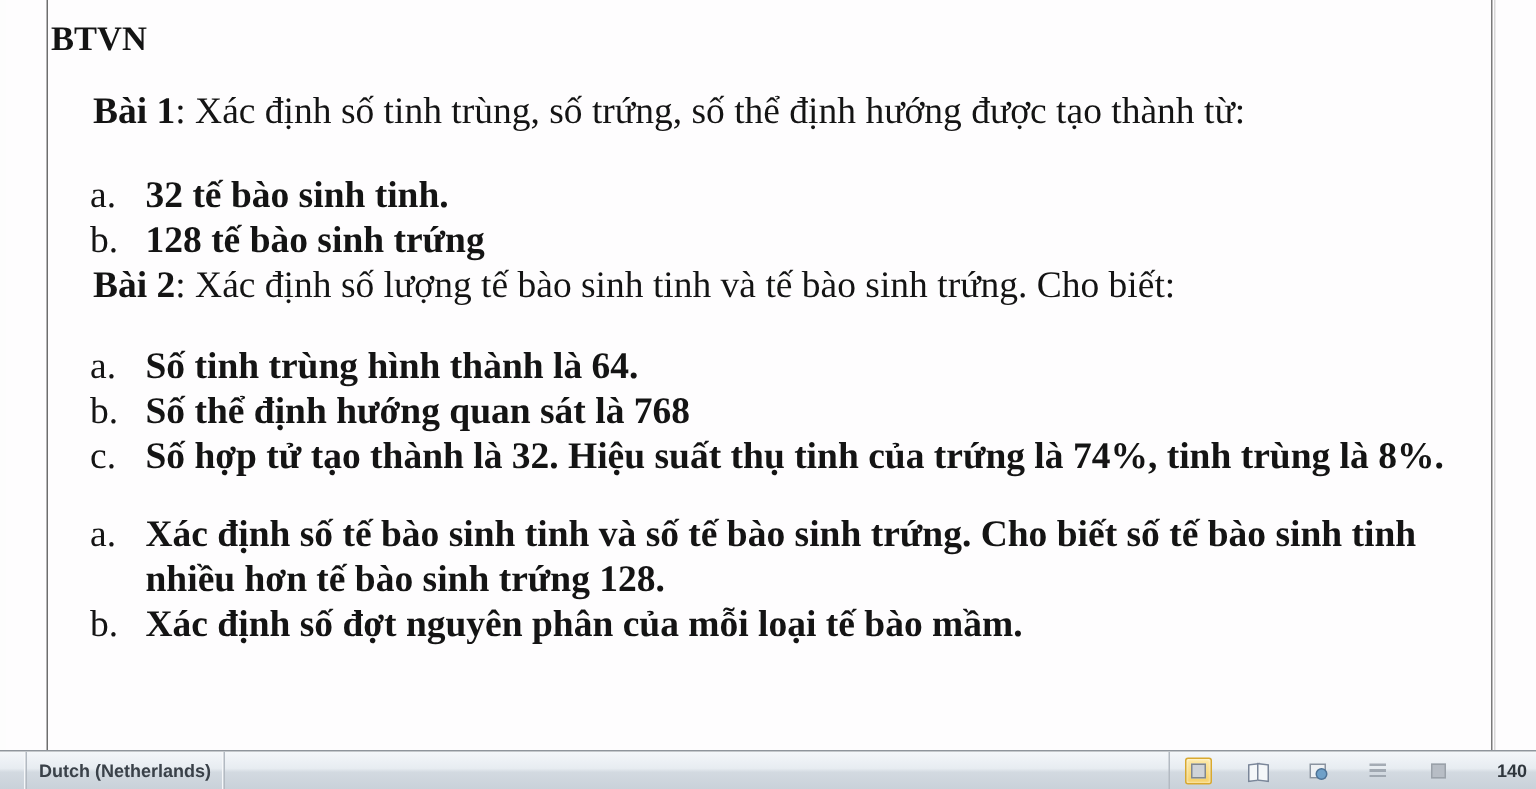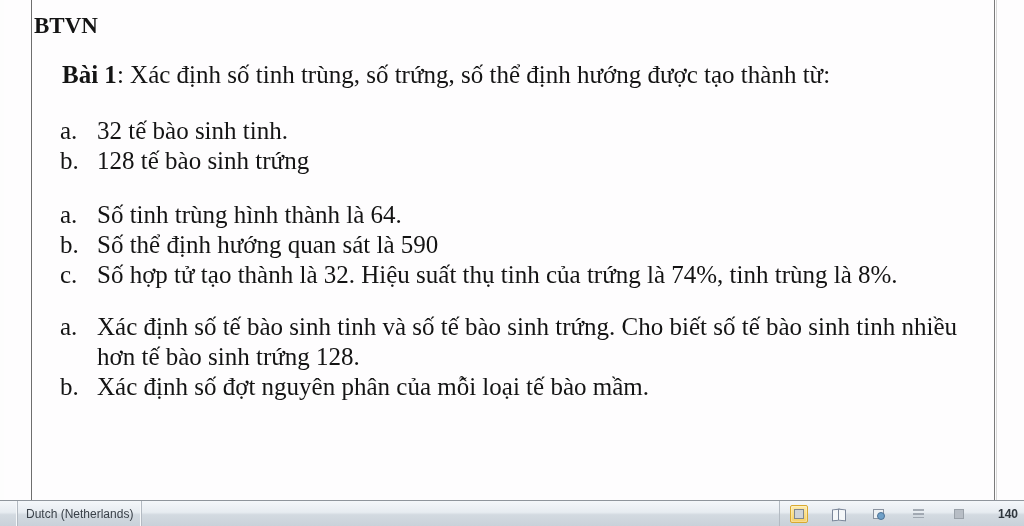--- a/index.html
+++ b/index.html
@@ -53,21 +53,21 @@
   .plist li {
     display: flex;
     font-size: 25px;
     line-height: 30px;
   }
   .plist .marker {
     width: 37px;
     padding-left: 26px;
     flex: 0 0 63px;
   }
-  .plist .itxt { flex: 1 1 auto; }
+  .plist .itxt { flex: 1 1 auto; font-weight: bold; }
 
   
   .statusbar {
     position: absolute;
     left: 0; top: 500px;
     width: 1024px; height: 26px;
     border-top: 1px solid #8f959c;
     background: linear-gradient(to bottom, #f4f7fa 0%, #e7ecf1 45%, #d3dae1 55%, #c9d1d9 100%);
     display: flex;
     align-items: stretch;
@@ -77,21 +77,21 @@
     overflow: hidden;
   }
   .sb-cell {
     display: flex;
     align-items: center;
     padding: 0 8px;
     border-right: 1px solid #b3bac2;
     box-shadow: inset -1px 0 0 #f6f8fa;
   }
   .sb-first { width: 18px; padding: 0; }
-  .sb-lang { font-weight: 400; white-space: nowrap; }
+  .sb-lang { font-weight: 700; white-space: nowrap; }
   .sb-spacer { flex: 1 1 auto; }
   .sb-views {
     display: flex;
     align-items: center;
     gap: 22px;
     border-left: 1px solid #b3bac2;
     padding: 0 6px 0 10px;
   }
   .viewbtn {
     width: 18px; height: 18px;
@@ -155,29 +155,30 @@
       <li>
           <span class="marker">a.</span>
           <span class="itxt">32 tế bào sinh tinh.</span>
         </li>
       <li>
           <span class="marker">b.</span>
           <span class="itxt">128 tế bào sinh trứng</span>
         </li>
     </ul>
 
+    <p class="prob-head"><span class="lbl">Bài 2</span><span>: Xác định số lượng tế bào sinh tinh và tế bào sinh trứng. Cho biết:</span></p>
 
     <ul class="plist mt-list2">
       <li>
           <span class="marker">a.</span>
           <span class="itxt">Số tinh trùng hình thành là 64.</span>
         </li>
       <li>
           <span class="marker">b.</span>
-          <span class="itxt">Số thể định hướng quan sát là 590</span>
+          <span class="itxt">Số thể định hướng quan sát là 768</span>
         </li>
       <li>
           <span class="marker">c.</span>
           <span class="itxt">Số hợp tử tạo thành là 32. Hiệu suất thụ tinh của trứng là 74%, tinh trùng là 8%.</span>
         </li>
     </ul>
 
 
     <ul class="plist mt-list3">
       <li>

